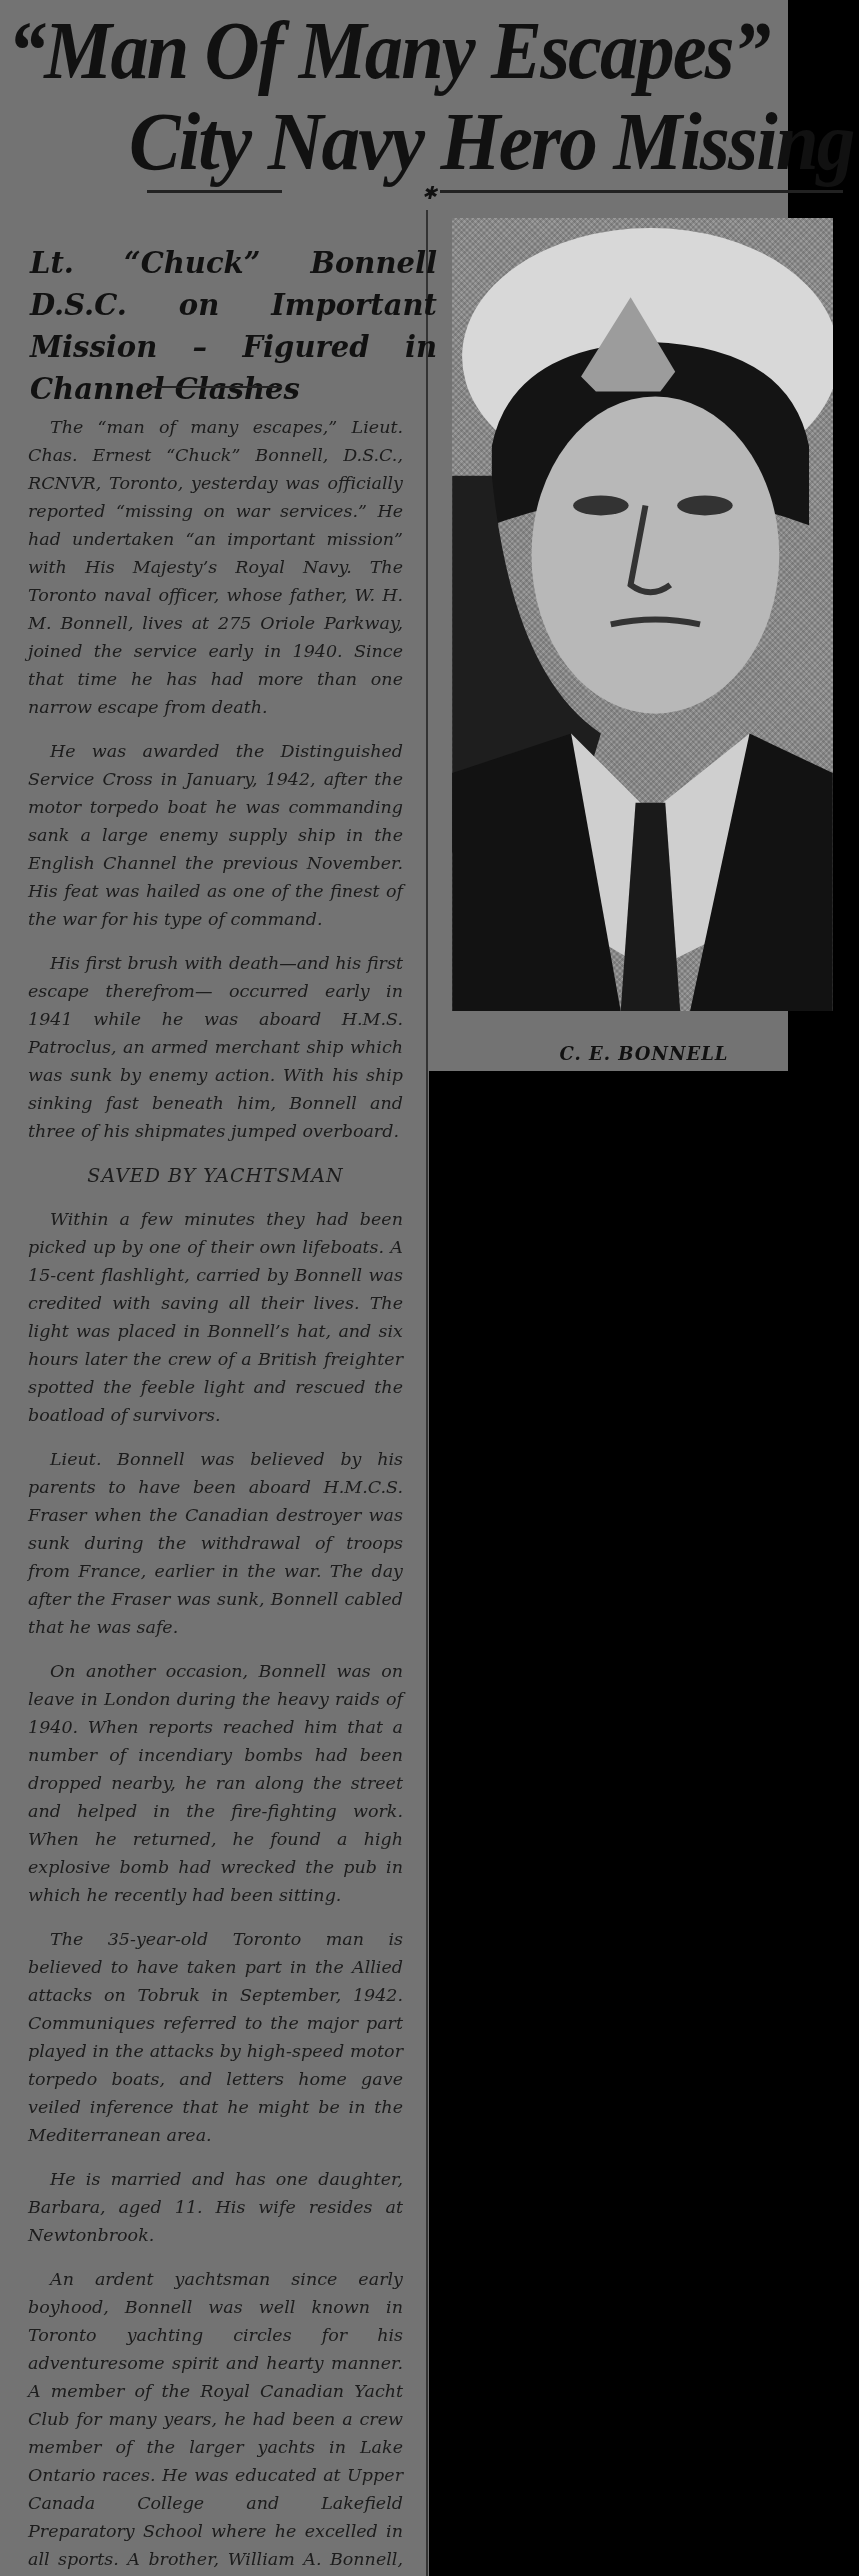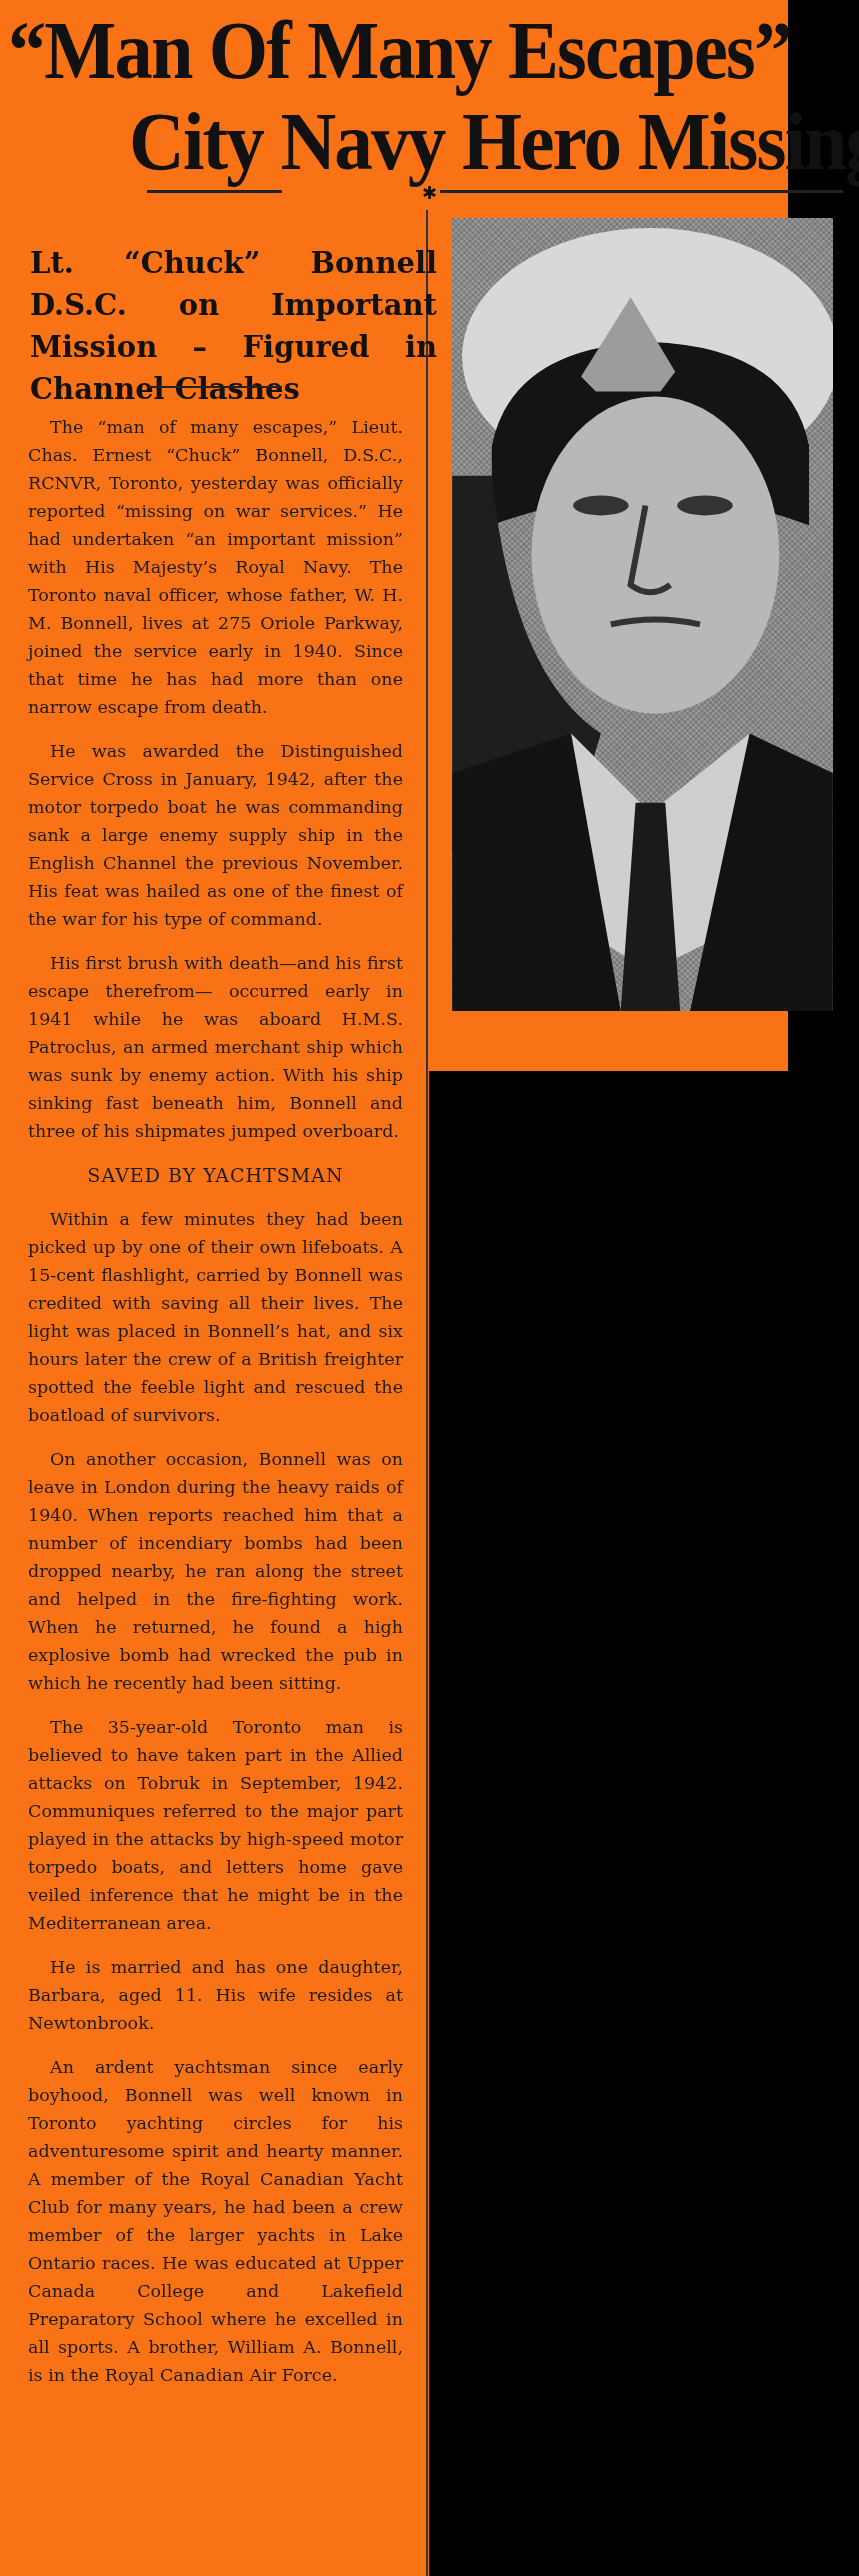--- a/index.html
+++ b/index.html
@@ -4,21 +4,22 @@
 <style>
   html, body { margin: 0; padding: 0; }
   body {
     width: 860px; height: 2576px; position: relative; overflow: hidden;
     background: #000;
     font-family: "DejaVu Serif", "Liberation Serif", serif;
     color: #1a1a1a;
   }
   .paper {
     position: absolute; left: 0; top: 0; width: 788px; height: 2576px;
-    background: #f97316;
+    background: #737373;
+    font-style: italic;
   }
   .black-block {
     position: absolute; left: 429px; top: 1071px; width: 430px; height: 1505px;
     background: #000;
   }
   .headline {
     position: absolute; left: 8px; top: 6px; width: 843px;
     font-family: "Liberation Serif", "DejaVu Serif", serif;
     font-weight: bold; color: #111;
     letter-spacing: -2px;
@@ -75,20 +76,21 @@
 
   <div class="subhead">Lt. “Chuck” Bonnell D.S.C. on Important Mission – Figured in Channel Clashes</div>
   <div class="rule" style="left:147px; top:386px; width:135px; height:2px;"></div>
 
   <div class="body-col">
     <p>The “man of many escapes,” Lieut. Chas. Ernest “Chuck” Bonnell, D.S.C., RCNVR, Toronto, yesterday was officially reported “missing on war services.” He had undertaken “an important mission” with His Majesty’s Royal Navy. The Toronto naval officer, whose father, W. H. M. Bonnell, lives at 275 Oriole Parkway, joined the service early in 1940. Since that time he has had more than one narrow escape from death.</p>
     <p>He was awarded the Distinguished Service Cross in January, 1942, after the motor torpedo boat he was commanding sank a large enemy supply ship in the English Channel the previous November. His feat was hailed as one of the finest of the war for his type of command.</p>
     <p>His first brush with death—and his first escape therefrom— occurred early in 1941 while he was aboard H.M.S. Patroclus, an armed merchant ship which was sunk by enemy action. With his ship sinking fast beneath him, Bonnell and three of his shipmates jumped overboard.</p>
     <div class="section">SAVED BY YACHTSMAN</div>
     <p>Within a few minutes they had been picked up by one of their own lifeboats. A 15-cent flashlight, carried by Bonnell was credited with saving all their lives. The light was placed in Bonnell’s hat, and six hours later the crew of a British freighter spotted the feeble light and rescued the boatload of survivors.</p>
+    <p>Lieut. Bonnell was believed by his parents to have been aboard H.M.C.S. Fraser when the Canadian destroyer was sunk during the withdrawal of troops from France, earlier in the war. The day after the Fraser was sunk, Bonnell cabled that he was safe.</p>
     <p>On another occasion, Bonnell was on leave in London during the heavy raids of 1940. When reports reached him that a number of incendiary bombs had been dropped nearby, he ran along the street and helped in the fire-fighting work. When he returned, he found a high explosive bomb had wrecked the pub in which he recently had been sitting.</p>
     <p>The 35-year-old Toronto man is believed to have taken part in the Allied attacks on Tobruk in September, 1942. Communiques referred to the major part played in the attacks by high-speed motor torpedo boats, and letters home gave veiled inference that he might be in the Mediterranean area.</p>
     <p>He is married and has one daughter, Barbara, aged 11. His wife resides at Newtonbrook.</p>
     <p>An ardent yachtsman since early boyhood, Bonnell was well known in Toronto yachting circles for his adventuresome spirit and hearty manner. A member of the Royal Canadian Yacht Club for many years, he had been a crew member of the larger yachts in Lake Ontario races. He was educated at Upper Canada College and Lakefield Preparatory School where he excelled in all sports. A brother, William A. Bonnell, is in the Royal Canadian Air Force.</p>
   </div>
 
   <div class="photo">
     <svg viewBox="0 0 384 800">
 
       <ellipse cx="200" cy="140" rx="190" ry="130" fill="#d8d8d8"></ellipse>
@@ -110,16 +112,17 @@
 
       <path d="M120 520 L200 600 L300 520 L320 700 L200 760 L100 700 Z" fill="#cfcfcf"></path>
 
       <path d="M185 590 L215 590 L230 800 L170 800 Z" fill="#1a1a1a"></path>
 
       <path d="M0 560 L120 520 L170 800 L0 800 Z" fill="#121212"></path>
       <path d="M384 560 L300 520 L240 800 L384 800 Z" fill="#121212"></path>
     </svg>
   </div>
 
+  <div class="caption">C. E. BONNELL</div>
 
   <div class="black-block"></div>
 </div>
 
 
 </body></html>

